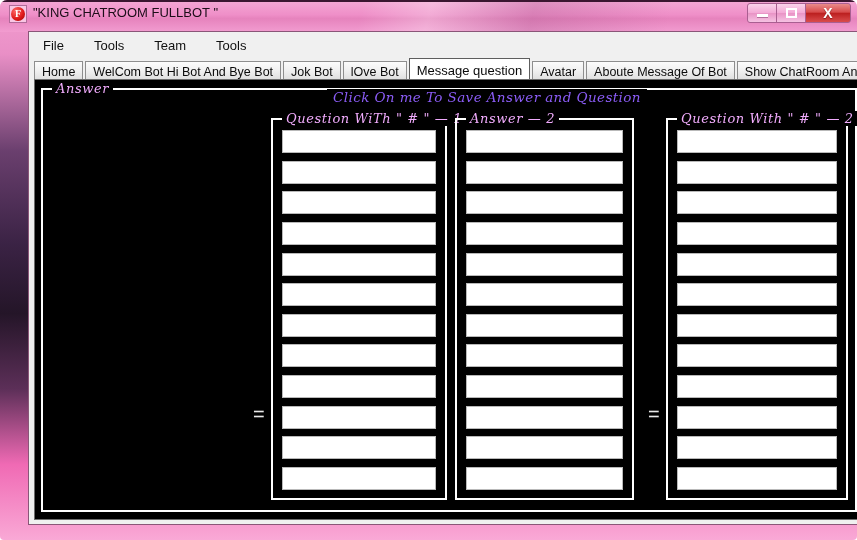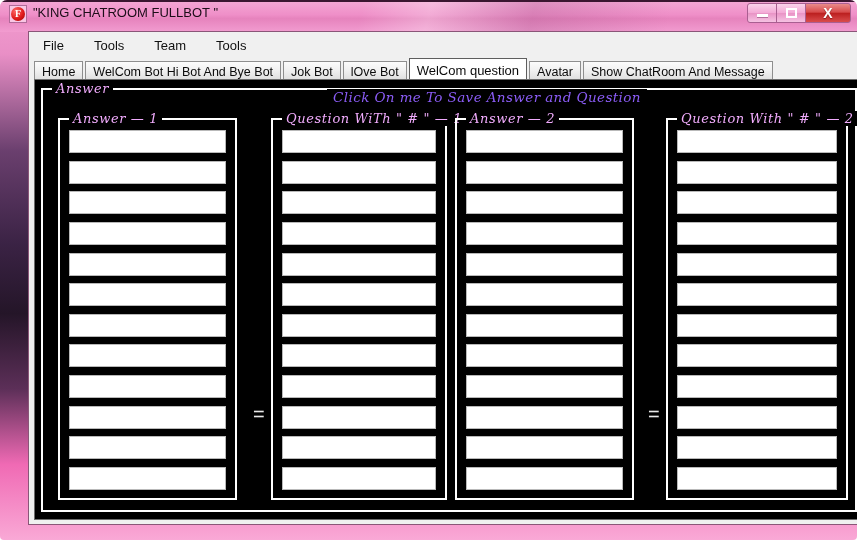--- a/index.html
+++ b/index.html
@@ -342,48 +342,32 @@
       <div class="menu-item">Tools</div>
       <div class="menu-item">Team</div>
       <div class="menu-item">Tools</div>
     </div>
 
     <div class="tabstrip">
       <div class="tab">Home</div>
       <div class="tab">WelCom Bot Hi Bot And Bye Bot</div>
       <div class="tab">Jok Bot</div>
       <div class="tab">lOve Bot</div>
-      <div class="tab selected">WelCom question</div>
+      <div class="tab selected">Message question</div>
       <div class="tab">Avatar</div>
+      <div class="tab">Aboute Message Of Bot</div>
       <div class="tab">Show ChatRoom And Message</div>
     </div>
 
     <div class="tabpage">
 
       <div class="gb gb-outer outer">
         <div class="gb-legend">Answer</div>
         <div class="save-link">Click On me To Save Answer and Question</div>
 
-        <div class="gb col-gb c1">
-          <div class="gb-legend">Answer — 1</div>
-          <div class="tb-list">
-            <div class="tbox"></div>
-            <div class="tbox"></div>
-            <div class="tbox"></div>
-            <div class="tbox"></div>
-            <div class="tbox"></div>
-            <div class="tbox"></div>
-            <div class="tbox"></div>
-            <div class="tbox"></div>
-            <div class="tbox"></div>
-            <div class="tbox"></div>
-            <div class="tbox"></div>
-            <div class="tbox"></div>
-          </div>
-        </div>
 
         <div class="eq e1">=</div>
 
         <div class="gb col-gb c2">
           <div class="gb-legend">Question WiTh " # " — 1</div>
           <div class="tb-list">
             <div class="tbox"></div>
             <div class="tbox"></div>
             <div class="tbox"></div>
             <div class="tbox"></div>

